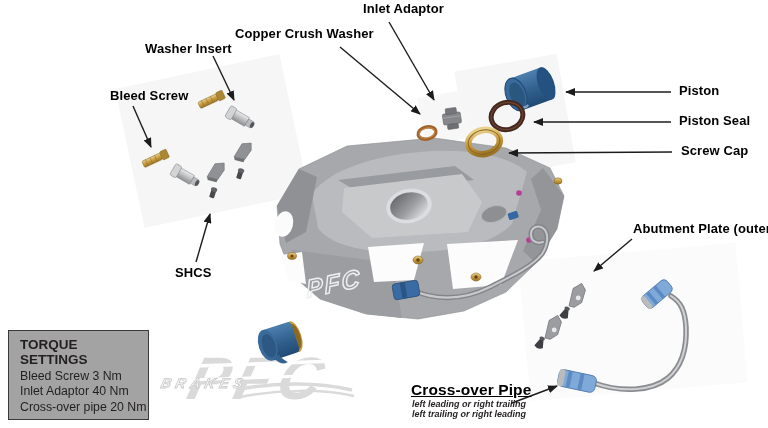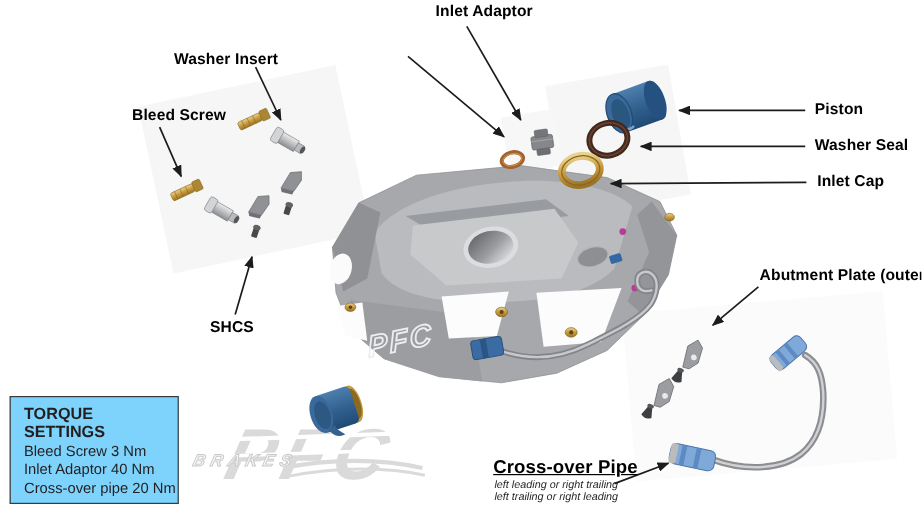--- a/index.html
+++ b/index.html
@@ -7,26 +7,26 @@
     position:relative;width:768px;height:428px;background:#ffffff;overflow:hidden;
     font-family:"Liberation Sans",sans-serif;color:#231f20;
   }
   .stage svg{position:absolute;left:0;top:0;}
   .lbl{
     position:absolute;font-size:13px;font-weight:600;color:#000000;
     white-space:nowrap;letter-spacing:.1px;line-height:13px;
   }
   .lbl-big{font-size:15.5px;line-height:16px;text-decoration:underline;}
   .note{
-    position:absolute;font-size:9px;font-style:italic;font-weight:400;
+    position:absolute;font-size:9px;font-style:italic;font-weight:700;
     color:#231f20;white-space:nowrap;line-height:10px;
   }
   .torque-box{
     position:absolute;left:8px;top:330px;width:141px;height:90px;
-    border:1.6px solid #3a3a3a;background:#7dd3fc;box-sizing:border-box;
+    border:1.6px solid #3a3a3a;background:#a3a3a3;box-sizing:border-box;
     padding:6px 0 0 11px;
   }
   .torque-title{font-size:13.5px;font-weight:700;margin:0 0 2px 0;}
   .torque-item{font-size:12.3px;font-weight:400;line-height:15.3px;}
 </style>
 </head>
 <body>
 
 <div class="stage">
 
@@ -237,26 +237,27 @@
       <line x1="196" y1="262" x2="210" y2="214" marker-end="url(#ah)"></line>
       <line x1="671" y1="92" x2="566" y2="92" marker-end="url(#ah)"></line>
       <line x1="671" y1="122" x2="534" y2="122" marker-end="url(#ah)"></line>
       <line x1="672" y1="152" x2="509" y2="153" marker-end="url(#ah)"></line>
       <line x1="632" y1="239" x2="594" y2="271" marker-end="url(#ah)"></line>
       <line x1="512" y1="403" x2="557" y2="386" marker-end="url(#ah)"></line>
     </g>
   </svg>
 
   <div class="lbl" style="left:363px;top:2px">Inlet Adaptor</div>
+  <div class="lbl" style="left:235px;top:27px">Copper Crush Washer</div>
   <div class="lbl" style="left:145px;top:42px">Washer Insert</div>
   <div class="lbl" style="left:110px;top:89px">Bleed Screw</div>
   <div class="lbl" style="left:175px;top:266px">SHCS</div>
   <div class="lbl" style="left:679px;top:84px">Piston</div>
-  <div class="lbl" style="left:679px;top:114px">Washer Seal</div>
-  <div class="lbl" style="left:681px;top:144px">Inlet Cap</div>
+  <div class="lbl" style="left:679px;top:114px">Piston Seal</div>
+  <div class="lbl" style="left:681px;top:144px">Screw Cap</div>
   <div class="lbl" style="left:633px;top:222px">Abutment Plate (outer)</div>
   <div class="lbl lbl-big" style="left:411px;top:382px">Cross-over Pipe</div>
   <div class="note" style="left:412px;top:399px">left leading or right trailing</div>
   <div class="note" style="left:412px;top:409px">left trailing or right leading</div>
 
   <div class="torque-box">
     <div class="torque-title">TORQUE SETTINGS</div>
     <div class="torque-item">Bleed Screw 3 Nm</div>
     <div class="torque-item">Inlet Adaptor 40 Nm</div>
     <div class="torque-item">Cross-over pipe 20 Nm</div>

